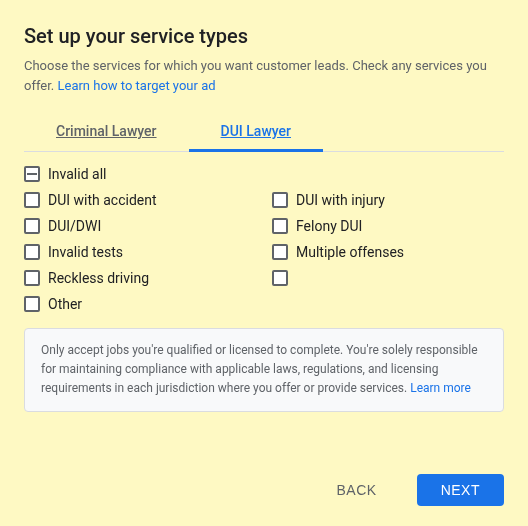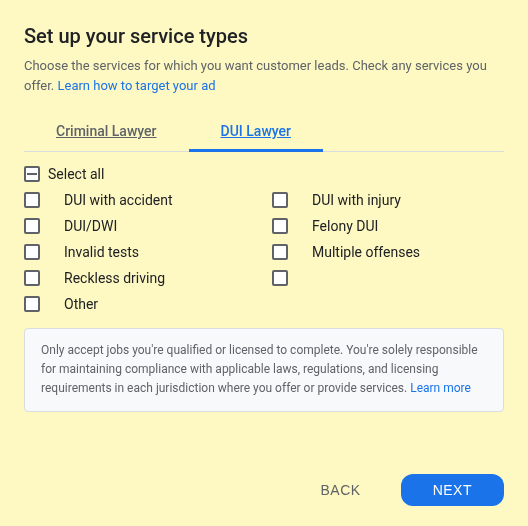--- a/index.html
+++ b/index.html
@@ -94,21 +94,21 @@
     }
     .services-grid {
       display: grid;
       grid-template-columns: 1fr 1fr;
       gap: 10px 16px;
       margin-bottom: 16px;
     }
     .service-item {
       display: flex;
       align-items: center;
-      gap: 24px;
+      gap: 8px;
       font-size: 14px;
       color: #202124;
       cursor: pointer;
     }
     .notice-box {
       background: #f8f9fa;
       border: 1px solid #dadce0;
       border-radius: 4px;
       padding: 12px 16px;
       font-size: 12px;
@@ -141,22 +141,22 @@
       text-transform: uppercase;
       letter-spacing: 0.5px;
     }
     .btn-next {
       background: #1a73e8;
       border: none;
       color: #fff;
       font-size: 14px;
       font-weight: 500;
       cursor: pointer;
-      padding: 8px 32px;
-      border-radius: 12px;
+      padding: 8px 24px;
+      border-radius: 4px;
       text-transform: uppercase;
       letter-spacing: 0.5px;
     }
   </style>
 </head>
 <body>
 
 <div class="page-container">
 
   <h1 class="page-title">Set up your service types</h1>
@@ -167,21 +167,21 @@
   </p>
 
   <div class="tabs">
     <div class="tab">Criminal Lawyer</div>
     <div class="tab active">DUI Lawyer</div>
   </div>
 
   <div class="select-all-row">
     <label class="checkbox-container">
       <span class="checkbox-wrapper indeterminate"></span>
-      <span>Select all</span>
+      <span>Invalid all</span>
     </label>
   </div>
 
   <div class="services-grid">
 
     <label class="service-item">
       <span class="checkbox-wrapper"></span>
       <span>DUI with accident</span>
     </label>
     <label class="service-item">

